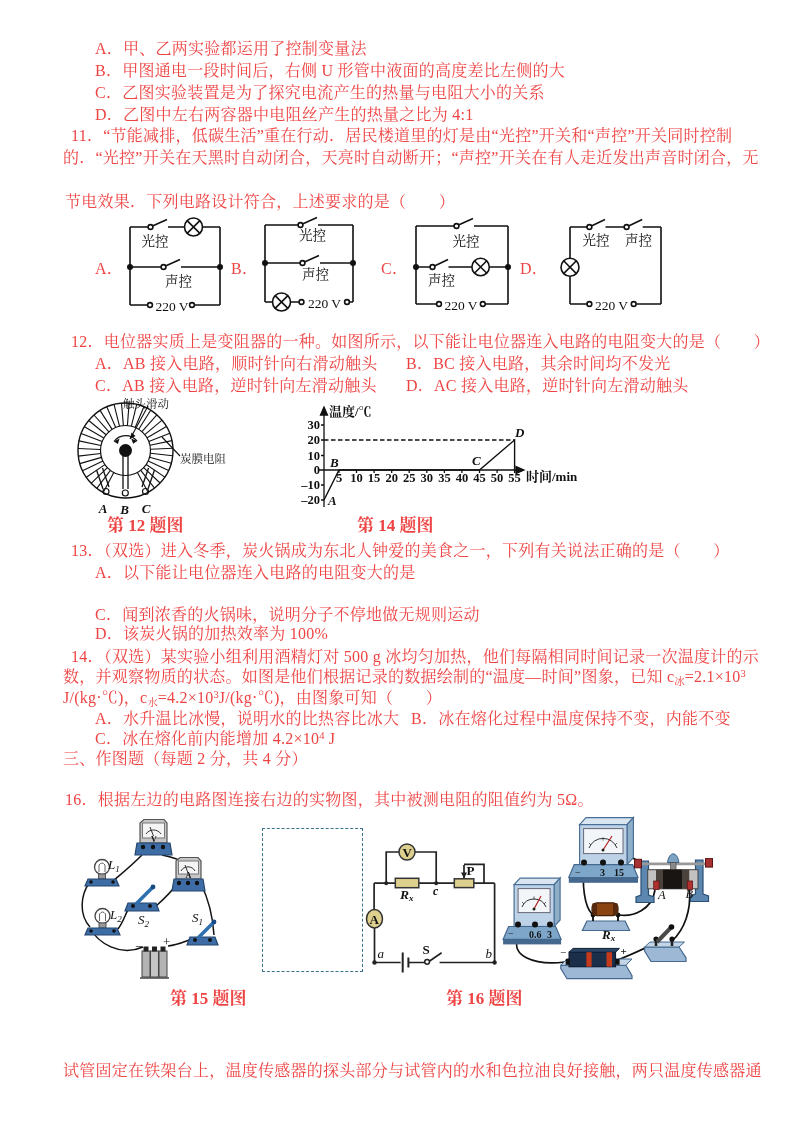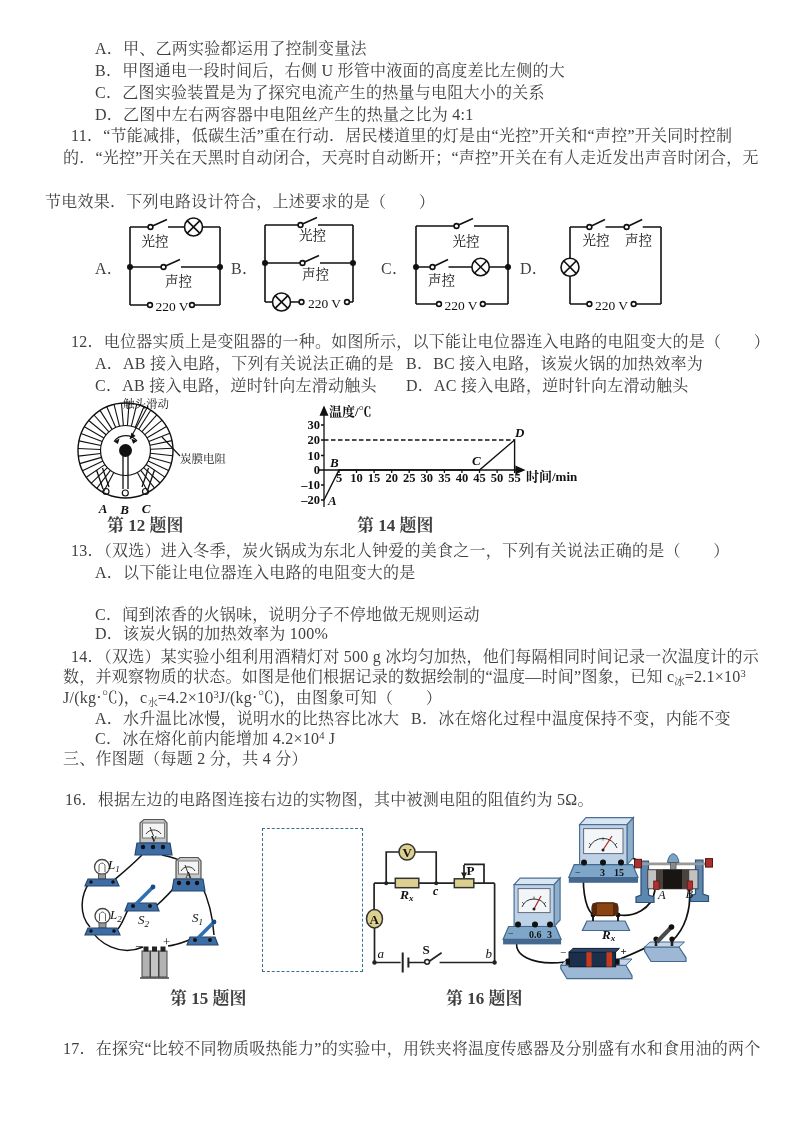--- a/index.html
+++ b/index.html
@@ -1,34 +1,34 @@
 <!DOCTYPE html>
 <html><head><meta charset="utf-8">
 <style>
 html,body{margin:0;padding:0;background:#fff}
 #page{position:relative;width:794px;height:1123px;background:#fff;overflow:hidden;
-  font-family:"Liberation Serif","Noto Serif CJK SC",serif;color:#404040;}
+  font-family:"Liberation Serif","Noto Serif CJK SC",serif;color:#ef4444;}
 .t{position:absolute;font-size:16px;line-height:22px;white-space:nowrap;letter-spacing:0.25px;}
 .t sup{font-size:10.5px;letter-spacing:0;vertical-align:5px;line-height:0}
 .t sub{font-size:10.5px;letter-spacing:0;vertical-align:-3px;line-height:0}
 .cap{position:absolute;font-weight:bold;font-size:17px;line-height:18px;white-space:nowrap;
    font-family:"Liberation Serif","Noto Serif CJK SC",serif;}
 svg{position:absolute;overflow:visible}
 svg text{font-family:"Liberation Serif","Noto Serif CJK SC",serif}
 </style></head>
 <body>
 <div id="page">
 
 <div class="t" style="top:38px;left:95px">A．甲、乙两实验都运用了控制变量法</div>
 <div class="t" style="top:60px;left:95px">B．甲图通电一段时间后，右侧 U 形管中液面的高度差比左侧的大</div>
 <div class="t" style="top:82px;left:95px">C．乙图实验装置是为了探究电流产生的热量与电阻大小的关系</div>
 <div class="t" style="top:104px;left:95px">D．乙图中左右两容器中电阻丝产生的热量之比为 4:1</div>
 <div class="t" style="top:125px;left:71px">11．“节能减排，低碳生活”重在行动．居民楼道里的灯是由“光控”开关和“声控”开关同时控制</div>
 <div class="t" style="top:147px;left:63px">的．“光控”开关在天黑时自动闭合，天亮时自动断开；“声控”开关在有人走近发出声音时闭合，无</div>
-<div class="t" style="top:191px;left:45px">节电效果．下列电路设计符合，上述要求的是（　　）</div>
+<div class="t" style="top:191px;left:65px">节电效果．下列电路设计符合，上述要求的是（　　）</div>
 
 <svg style="left:120px;top:213px" width="560" height="104" viewBox="120 213 560 104">
 <g fill="none" stroke="#111" stroke-width="1.6">
 
  <path d="M130,227H148 M168,227H184.5 M202.5,227H220 M130,227V305 M220,227V305 M130,267H161 M181,267H220 M130,305H147 M194.5,305H220"></path>
  <circle cx="150.5" cy="227" r="2.4"></circle>
         <path d="M152.5,226L167,219.5"></path>
  <circle cx="193.5" cy="227" r="9"></circle>
         <path d="M187.1,220.6L199.9,233.4 M199.9,220.6L187.1,233.4"></path>
  <circle cx="163.5" cy="267" r="2.4"></circle>
@@ -85,22 +85,22 @@
  <text x="596" y="245">光控</text>
         <text x="638.5" y="245">声控</text>
         <text x="611.5" y="309.5">220 V</text>
 </g>
 </svg>
 <div class="t" style="top:258px;left:95px">A．</div>
 <div class="t" style="top:258px;left:231px">B．</div>
 <div class="t" style="top:258px;left:381px">C．</div>
 <div class="t" style="top:258px;left:520px">D．</div>
 <div class="t" style="top:331px;left:71px">12．电位器实质上是变阻器的一种。如图所示，以下能让电位器连入电路的电阻变大的是（　　）</div>
-<div class="t" style="top:353px;left:95px">A．AB 接入电路，下列有关说法正确的是</div>
-<div class="t" style="top:353px;left:406px">B．BC 接入电路，该炭火锅的加热效率为</div>
+<div class="t" style="top:353px;left:95px">A．AB 接入电路，顺时针向右滑动触头</div>
+<div class="t" style="top:353px;left:406px">B．BC 接入电路，其余时间均不发光</div>
 <div class="t" style="top:375px;left:95px">C．AB 接入电路，逆时针向左滑动触头</div>
 <div class="t" style="top:375px;left:406px">D．AC 接入电路，逆时针向左滑动触头</div>
 
 <svg style="left:60px;top:393px" width="250" height="125" viewBox="0 0 250 125">
  <g stroke="#111" fill="none">
   <circle cx="65.5" cy="57.5" r="47.5" stroke-width="1.4"></circle>
   <circle cx="65.5" cy="57.5" r="25" stroke-width="1.2"></circle>
   <g stroke-width="1.1">
           <line x1="53.8" y1="79.6" x2="43.2" y2="99.4"></line>
           <line x1="50.4" y1="77.4" x2="36.8" y2="95.3"></line>
@@ -433,13 +433,13 @@
   <path d="M139.6,132 L145,127 L179.5,127 L174,132 Z" fill="#c3d5e6" stroke="#44688e" stroke-width="1"></path>
   <path d="M151,131 L151,125 M167,131 L167,125" stroke="#222" stroke-width="2.6"></path>
   <circle cx="151" cy="124" r="2.6" fill="#111"></circle>
         <circle cx="167" cy="124" r="2.6" fill="#111"></circle>
   <path d="M152,127 L166,112.5" stroke="#4a4a4a" stroke-width="4"></path>
   <circle cx="166.5" cy="112" r="2.8" fill="#111"></circle>
  </g>
 </svg>
 <div class="cap" style="top:990px;left:170px">第 15 题图</div>
 <div class="cap" style="top:990px;left:446px">第 16 题图</div>
-<div class="t" style="top:1038px;left:63px">17．在探究“比较不同物质吸热能力”的实验中，用铁夹将温度传感器及分别盛有水和食用油的两个</div>
+<div class="t" style="top:1060px;left:63px">试管固定在铁架台上，温度传感器的探头部分与试管内的水和色拉油良好接触，两只温度传感器通</div>
 </div>
 </body></html>

